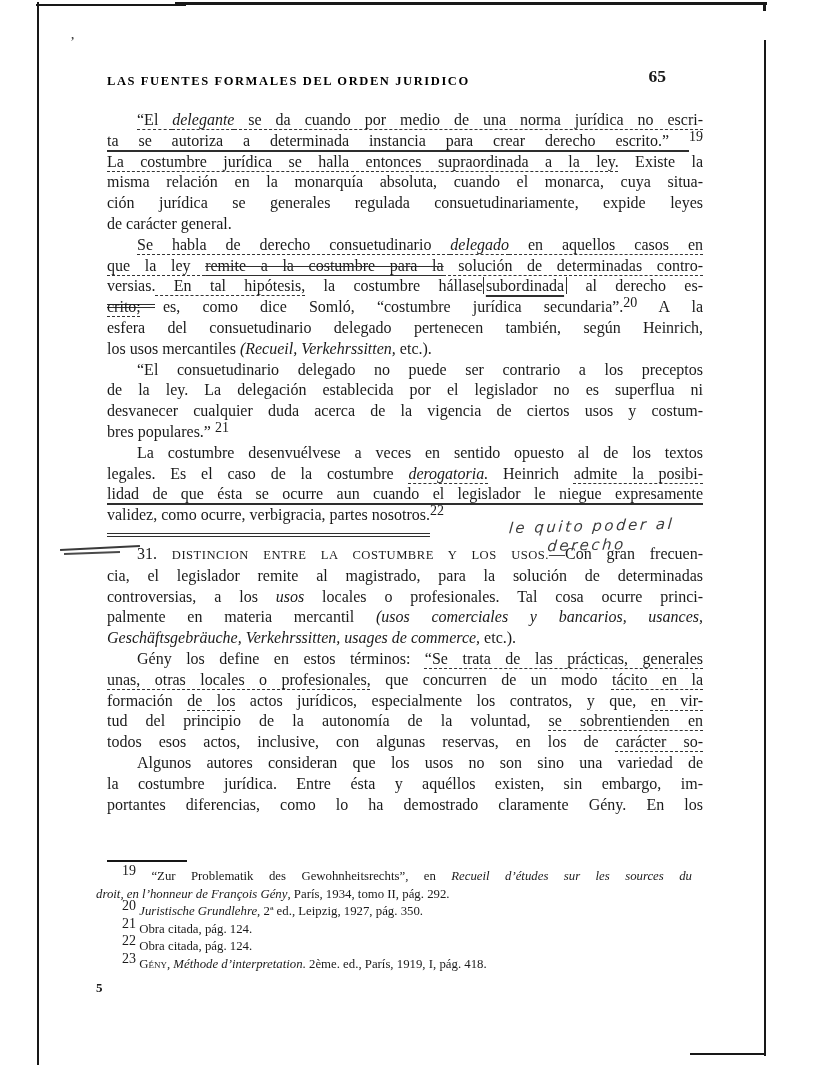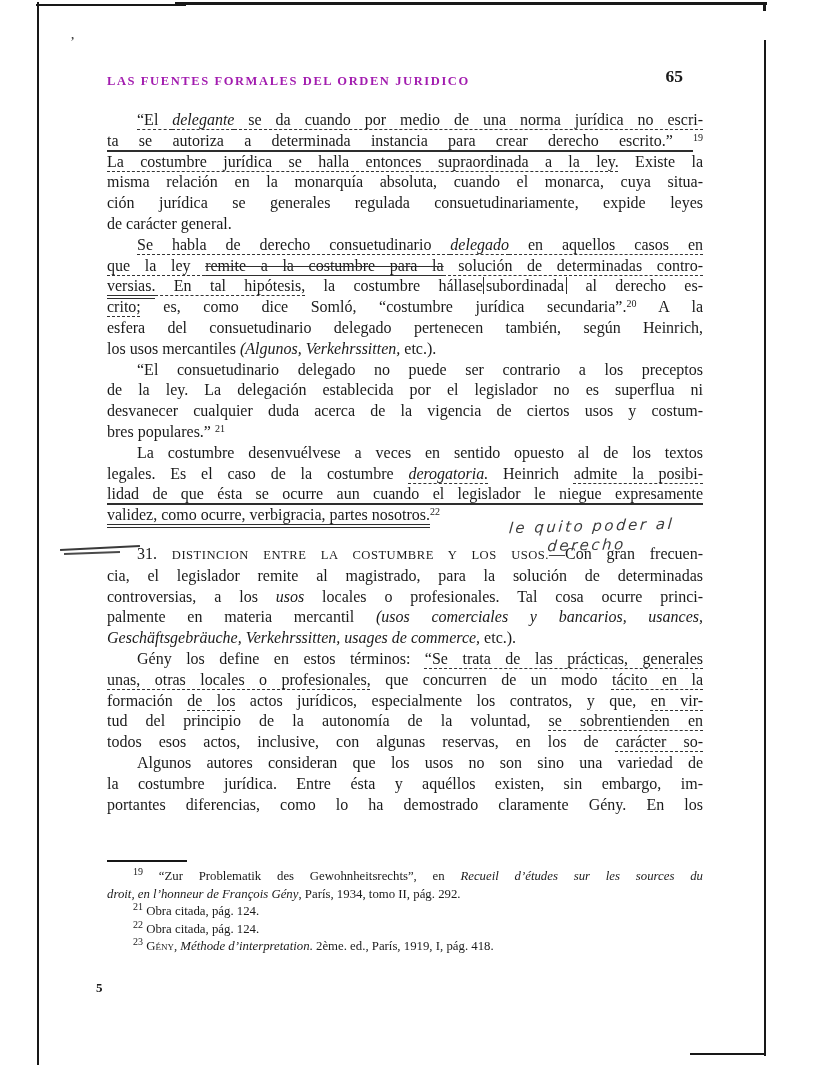--- a/index.html
+++ b/index.html
@@ -6,62 +6,62 @@
   body{
     width:828px;height:1071px;position:relative;overflow:hidden;
     background:#ffffff;color:#1a1a1a;
     font-family:"Liberation Serif","DejaVu Serif",serif;
   }
   [data-name]{box-sizing:border-box;}
   .frame{position:absolute;background:#181818;}
   #running-header{position:absolute;left:107px;top:66px;width:596px;height:26px;}
   #running-title{
     position:absolute;left:0;top:8px;font-size:12.5px;font-weight:bold;
-    letter-spacing:1.6px;color:#a21caf;
+    letter-spacing:1.6px;color:#000000;
   }
-  #page-number{position:absolute;right:20px;top:0;font-size:17.5px;font-weight:bold;}
+  #page-number{position:absolute;right:37px;top:0;font-size:17.5px;font-weight:bold;}
   #stray-mark{position:absolute;left:70px;top:34px;font-size:15px;color:#333;}
   #body-text{
     position:absolute;left:107px;top:110px;width:596px;
     font-size:16px;line-height:20.8px;
   }
   .para{margin:0;}
   .para.gap{margin-top:18px;}
   .line{text-align:justify;text-align-last:justify;}
   .line.nj{text-align-last:left;}
   .line.ind{text-indent:30px;}
-  sup{font-size:10px;line-height:0;vertical-align:5px;letter-spacing:0;}
+  sup{font-size:14px;line-height:0;vertical-align:5px;letter-spacing:0;}
   .it{font-style:italic;}
   .sc{font-size:12.6px;letter-spacing:0.5px;}
   .scv{font-variant:small-caps;}
   .us{text-decoration:underline;text-decoration-thickness:1.6px;
       text-decoration-color:#2e2e2e;text-underline-offset:3.5px;}
   .ud{text-decoration:underline;text-decoration-style:dashed;
       text-decoration-thickness:1.4px;text-decoration-color:#333;
       text-underline-offset:3.5px;}
-  .u2{border-bottom:4px double #2e2e2e;padding-bottom:1px;}
+  .u2{border-bottom:4px double #2e2e2e;padding-bottom:10px;}
   .st{text-decoration:underline line-through;text-decoration-thickness:1.4px;
       text-decoration-color:#2e2e2e;text-underline-offset:3.5px;}
   .box{border-left:1.7px solid #2e2e2e;border-right:1.7px solid #2e2e2e;
-      padding:0 2px;text-decoration-thickness:1.6px;
+      padding:0 2px;text-decoration:underline;text-decoration-thickness:1.6px;
       text-decoration-color:#2e2e2e;text-underline-offset:3.5px;}
   #handwriting{
     position:absolute;left:508px;top:517px;color:#3b3b3b;
     font-family:"DejaVu Sans",sans-serif;font-style:italic;
     font-size:15px;letter-spacing:2.5px;line-height:19px;
     transform:rotate(-1.5deg) skewX(-6deg);
   }
   #handwriting .hw2{margin-left:40px;margin-top:0;}
   #margin-swoosh{position:absolute;left:60px;top:547px;width:80px;height:2px;
     background:#3a3a3a;transform:rotate(-3deg);}
   #margin-swoosh2{position:absolute;left:64px;top:552px;width:56px;height:1.6px;
     background:#4a4a4a;transform:rotate(-2deg);}
   #footnote-rule{position:absolute;left:107px;top:860px;width:80px;height:2px;background:#161616;}
   #footnotes{
-    position:absolute;left:107px;top:868px;width:596px;
+    position:absolute;left:96px;top:868px;width:596px;
     font-size:12.8px;line-height:17.6px;
   }
   #footnotes .line.ind{text-indent:26px;}
   #signature-mark{position:absolute;left:96px;top:980px;font-size:13px;font-weight:bold;}
 </style>
 </head>
 <body data-name="scanned-book-page">
 
 <div class="frame" data-name="page-border-top-thin" style="left:36px;top:4px;width:150px;height:1.5px;"></div>
 <div class="frame" data-name="page-border-top" style="left:175px;top:2px;width:592px;height:3px;"></div>
@@ -85,21 +85,21 @@
       <div class="line" data-name="text-line"><span data-name="text-segment">misma relación en la monarquía absoluta, cuando el monarca, cuya situa-</span></div>
       <div class="line" data-name="text-line"><span data-name="text-segment">ción jurídica se generales regulada consuetudinariamente, expide leyes</span></div>
       <div class="line nj" data-name="text-line"><span data-name="text-segment">de carácter general.</span></div>
     </div>
     <div class="para" data-name="paragraph-2">
       <div class="line ind" data-name="text-line"><span class="ud" data-name="text-segment">Se habla de derecho consuetudinario </span><span class="it ud" data-name="text-segment">delegado</span><span class="ud" data-name="text-segment">  en aquellos casos en</span></div>
       <div class="line" data-name="text-line"><span class="ud" data-name="text-segment">que la ley </span><span class="st" data-name="text-segment">remite a la costumbre para la</span><span class="ud" data-name="text-segment"> solución de determinadas contro-</span></div>
       <div class="line" data-name="text-line"><span class="u2" data-name="text-segment">versias.</span><span class="ud" data-name="text-segment"> En tal hipótesis,</span><span data-name="text-segment"> la costumbre hállase</span><span class="box" data-name="text-segment">subordinada</span><span data-name="text-segment"> al derecho es-</span></div>
       <div class="line" data-name="text-line"><span class="ud" data-name="text-segment">crito;</span><span data-name="text-segment"> es, como dice Somló, “costumbre jurídica secundaria”.</span><sup data-name="footnote-ref">20</sup><span data-name="text-segment"> A la</span></div>
       <div class="line" data-name="text-line"><span data-name="text-segment">esfera del consuetudinario delegado pertenecen también, según Heinrich,</span></div>
-      <div class="line nj" data-name="text-line"><span data-name="text-segment">los usos mercantiles </span><span class="it" data-name="text-segment">(Algunos, Verkehrssitten,</span><span data-name="text-segment"> etc.).</span></div>
+      <div class="line nj" data-name="text-line"><span data-name="text-segment">los usos mercantiles </span><span class="it" data-name="text-segment">(Recueil, Verkehrssitten,</span><span data-name="text-segment"> etc.).</span></div>
     </div>
     <div class="para" data-name="paragraph-3">
       <div class="line ind" data-name="text-line"><span data-name="text-segment">“El consuetudinario delegado no puede ser contrario a los preceptos</span></div>
       <div class="line" data-name="text-line"><span data-name="text-segment">de la ley. La delegación establecida por el legislador no es superflua ni</span></div>
       <div class="line" data-name="text-line"><span data-name="text-segment">desvanecer cualquier duda acerca de la vigencia de ciertos usos y costum-</span></div>
       <div class="line nj" data-name="text-line"><span data-name="text-segment">bres populares.” </span><sup data-name="footnote-ref">21</sup></div>
     </div>
     <div class="para" data-name="paragraph-4">
       <div class="line ind" data-name="text-line"><span data-name="text-segment">La costumbre desenvuélvese a veces en sentido opuesto al de los textos</span></div>
       <div class="line" data-name="text-line"><span data-name="text-segment">legales. Es el caso de la costumbre </span><span class="it ud" data-name="text-segment">derogatoria.</span><span data-name="text-segment"> Heinrich </span><span class="ud" data-name="text-segment">admite la posibi-</span></div>
@@ -131,18 +131,19 @@
   <div class="hw1" data-name="handwriting-line-1">le quito poder al</div>
   <div class="hw2" data-name="handwriting-line-2">derecho</div>
 </div>
 <div id="margin-swoosh" data-name="pencil-swoosh-mark"></div>
 <div id="margin-swoosh2" data-name="pencil-swoosh-mark-2"></div>
 
 <div id="footnote-rule" data-name="footnote-separator-rule"></div>
 <div id="footnotes" data-name="footnotes">
     <div class="line ind" data-name="text-line"><sup data-name="footnote-ref">19</sup><span data-name="text-segment"> “Zur Problematik des Gewohnheitsrechts”, en </span><span class="it" data-name="text-segment">Recueil d’études sur les sources du</span></div>
     <div class="line nj" data-name="text-line"><span class="it" data-name="text-segment">droit, en l’honneur de François Gény</span><span data-name="text-segment">, París, 1934, tomo II, pág. 292.</span></div>
+    <div class="line nj ind" data-name="text-line"><sup data-name="footnote-ref">20</sup><span data-name="text-segment"> </span><span class="it" data-name="text-segment">Juristische Grundlehre</span><span data-name="text-segment">, 2ª ed., Leipzig, 1927, pág. 350.</span></div>
     <div class="line nj ind" data-name="text-line"><sup data-name="footnote-ref">21</sup><span data-name="text-segment"> Obra citada, pág. 124.</span></div>
     <div class="line nj ind" data-name="text-line"><sup data-name="footnote-ref">22</sup><span data-name="text-segment"> Obra citada, pág. 124.</span></div>
     <div class="line nj ind" data-name="text-line"><sup data-name="footnote-ref">23</sup><span data-name="text-segment"> </span><span class="scv" data-name="text-segment">Gény,</span><span data-name="text-segment"> </span><span class="it" data-name="text-segment">Méthode d’interpretation</span><span data-name="text-segment">. 2ème. ed., París, 1919, I, pág. 418.</span></div>
   </div>
 
 <span id="signature-mark" data-name="signature-mark">5</span>
 
 </body></html>

